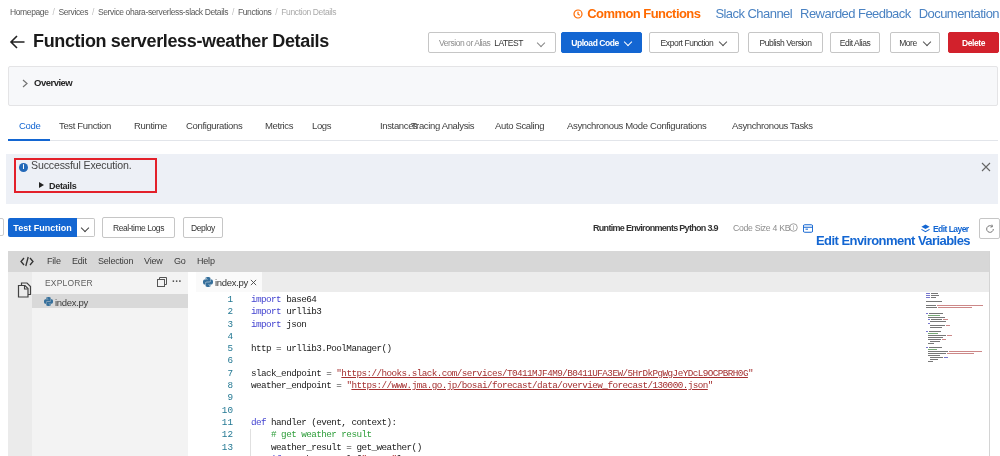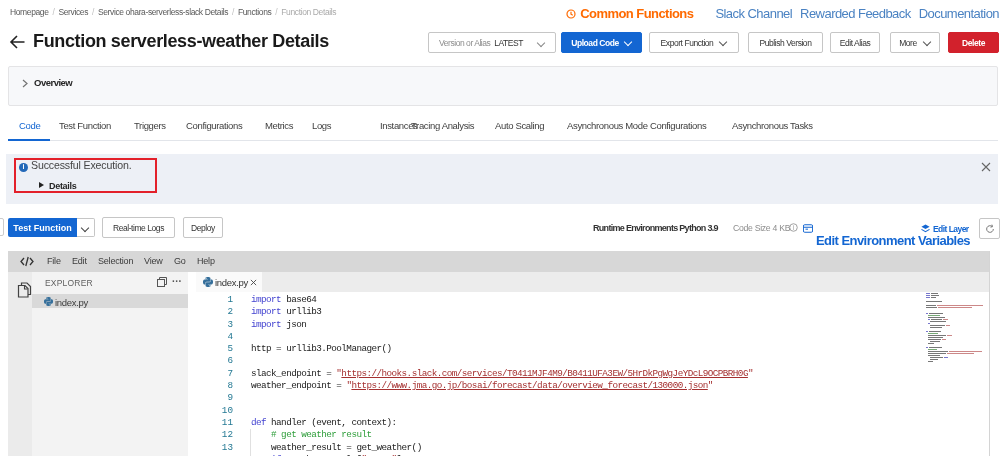--- a/index.html
+++ b/index.html
@@ -15,21 +15,21 @@
 <div class="abs" style="left:10px; top:6.5px; font-size:8.5px; letter-spacing:-0.38px; color:#595959; white-space:nowrap;">
 Homepage&nbsp; <span style="color:#c0c0c0">/</span>&nbsp; Services&nbsp; <span style="color:#c0c0c0">/</span>&nbsp; Service ohara-serverless-slack Details&nbsp; <span style="color:#c0c0c0">/</span>&nbsp; Functions&nbsp; <span style="color:#c0c0c0">/</span>&nbsp; <span style="color:#aaa">Function Details</span>
 </div>
 
 <div class="abs" style="right:1px; top:6px; font-size:13px; letter-spacing:-0.55px; white-space:nowrap; display:flex; align-items:center;">
 <svg width="10" height="10" viewBox="0 0 10 10" style="margin-right:4px">
       <circle cx="5" cy="5" r="4" fill="none" stroke="#ff6a00" stroke-width="1.2"></circle>
       <path d="M5 2.8 V5.2 L6.8 6.2" fill="none" stroke="#ff6a00" stroke-width="1.2"></path>
     </svg>
 <span style="color:#ff6a00; font-weight:bold;">Common Functions</span>
-<span style="color:#4a82c2; margin-left:22px;">Slack Channel</span>
+<span style="color:#4a82c2; margin-left:15px;">Slack Channel</span>
 <span style="color:#4a82c2; margin-left:8px;">Rewarded Feedback</span>
 <span style="color:#4a82c2; margin-left:8px;">Documentation</span>
 </div>
 
 <svg class="abs" style="left:9px; top:35px;" width="16" height="14" viewBox="0 0 16 14">
     <path d="M8 1 L2 7 L8 13 M2 7 H15.5" fill="none" stroke="#222" stroke-width="1.6"></path>
   </svg>
 <div class="abs" style="left:33px; top:31px; font-size:18px; font-weight:600; color:#1a1a1a; letter-spacing:-0.35px;">Function serverless-weather Details</div>
 
 <div class="btn" style="left:428px; top:32px; width:128px; justify-content:flex-start; padding:0 10px; color:#8c8c8c;">Version or Alias&nbsp;&nbsp;<span style="color:#333">LATEST</span><span class="chev" style="position:absolute; right:10px; color:#888;"></span></div>
@@ -43,21 +43,21 @@
 <div class="abs" style="left:8px; top:66px; width:990px; height:40px; background:#f7f8fa; border:1px solid #e4e4e6; border-radius:2px;">
   <svg style="position:absolute; left:13px; top:12px;" width="6" height="9" viewBox="0 0 6 9">
       <path d="M1 1 L5 4.5 L1 8" fill="none" stroke="#737373" stroke-width="1.2"></path>
     </svg>
   <span style="position:absolute; left:25px; top:10px; font-size:9.5px; letter-spacing:-0.5px; font-weight:bold; color:#262626;">Overview</span>
 </div>
 
 <div class="abs" style="left:0; top:120px; width:1000px; height:24px; font-size:9.5px; letter-spacing:-0.35px; color:#404040;">
   <span class="abs" style="left:19px; color:#1366d2;">Code</span>
   <span class="abs" style="left:59px;">Test Function</span>
-  <span class="abs" style="left:134px;">Triggers</span>
+  <span class="abs" style="left:134px;">Runtime</span>
   <span class="abs" style="left:186px;">Configurations</span>
   <span class="abs" style="left:265px;">Metrics</span>
   <span class="abs" style="left:312px;">Logs</span>
   <span class="abs" style="left:352px;padding-left:28px;">Instances</span>
   <span class="abs" style="left:411px;">Tracing Analysis</span>
   <span class="abs" style="left:495px;">Auto Scaling</span>
   <span class="abs" style="left:567px;">Asynchronous Mode Configurations</span>
   <span class="abs" style="left:732px;">Asynchronous Tasks</span>
 </div>
 <div class="abs" style="left:8px; top:139.5px; width:990px; height:1px; background:#e2e5ea;"></div>

